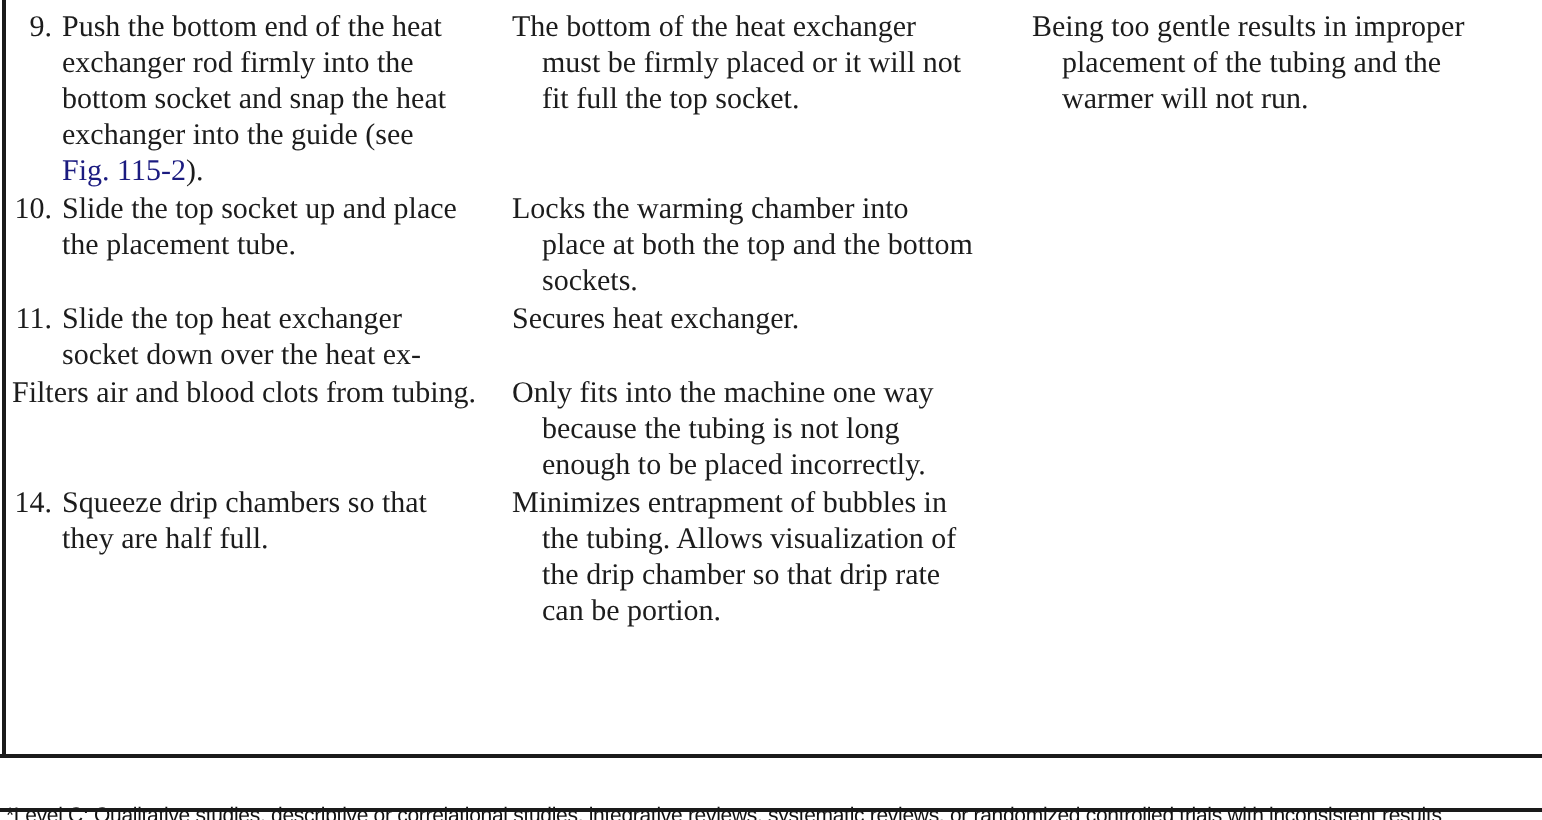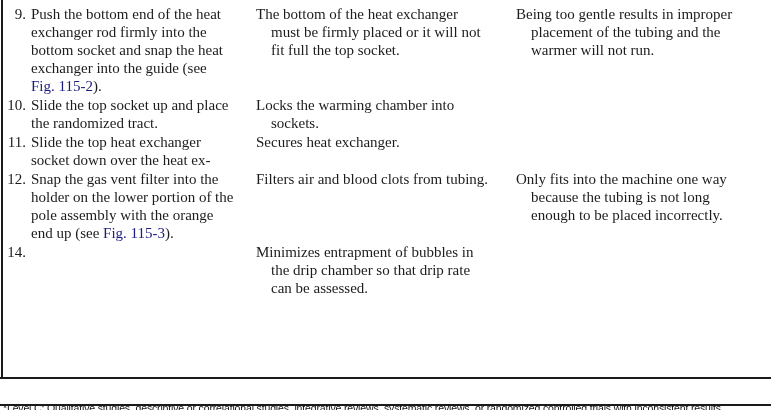--- a/index.html
+++ b/index.html
@@ -105,69 +105,66 @@
           <div class="line">Being too gentle results in improper</div>
           <div class="line cont">placement of the tubing and the</div>
           <div class="line cont">warmer will not run.</div>
         </div>
       </div>
       <div class="t-row">
         <div class="steps-cell">
           <div class="step-num">10.</div>
           <div class="cell-lines">
             <div class="line">Slide the top socket up and place</div>
-            <div class="line">the randomized tract.</div>
+            <div class="line">the placement tube.</div>
           </div>
         </div>
         <div>
           <div class="line">Locks the warming chamber into</div>
+          <div class="line cont">place at both the top and the bottom</div>
           <div class="line cont">sockets.</div>
         </div>
         <div></div>
       </div>
       <div class="t-row">
         <div class="steps-cell">
           <div class="step-num">11.</div>
           <div class="cell-lines">
             <div class="line">Slide the top heat exchanger</div>
             <div class="line">socket down over the heat ex-</div>
           </div>
         </div>
         <div>
           <div class="line">Secures heat exchanger.</div>
         </div>
         <div></div>
       </div>
       <div class="t-row">
-        <div class="steps-cell">
-          <div class="step-num">12.</div>
-          <div class="cell-lines">
-            <div class="line">Snap the gas vent filter into the</div>
-            <div class="line">holder on the lower portion of the</div>
-            <div class="line">pole assembly with the orange</div>
-            <div class="line">end up (see <span class="fig-link">Fig. 115-3</span>).</div>
-          </div>
-        </div>
         <div>
           <div class="line">Filters air and blood clots from tubing.</div>
         </div>
         <div>
           <div class="line">Only fits into the machine one way</div>
           <div class="line cont">because the tubing is not long</div>
           <div class="line cont">enough to be placed incorrectly.</div>
         </div>
       </div>
       <div class="t-row">
         <div class="steps-cell">
           <div class="step-num">14.</div>
+          <div class="cell-lines">
+            <div class="line">Squeeze drip chambers so that</div>
+            <div class="line">they are half full.</div>
+          </div>
         </div>
         <div>
           <div class="line">Minimizes entrapment of bubbles in</div>
+          <div class="line cont">the tubing. Allows visualization of</div>
           <div class="line cont">the drip chamber so that drip rate</div>
-          <div class="line cont">can be assessed.</div>
+          <div class="line cont">can be portion.</div>
         </div>
         <div></div>
       </div>
     </div>
 
   <div class="h-rule top-of-footnote"></div>
   <div class="footnote">*Level C: Qualitative studies, descriptive or correlational studies, integrative reviews, systematic reviews, or randomized controlled trials with inconsistent results</div>
   <div class="h-rule bottom"></div>
 </div>
 

